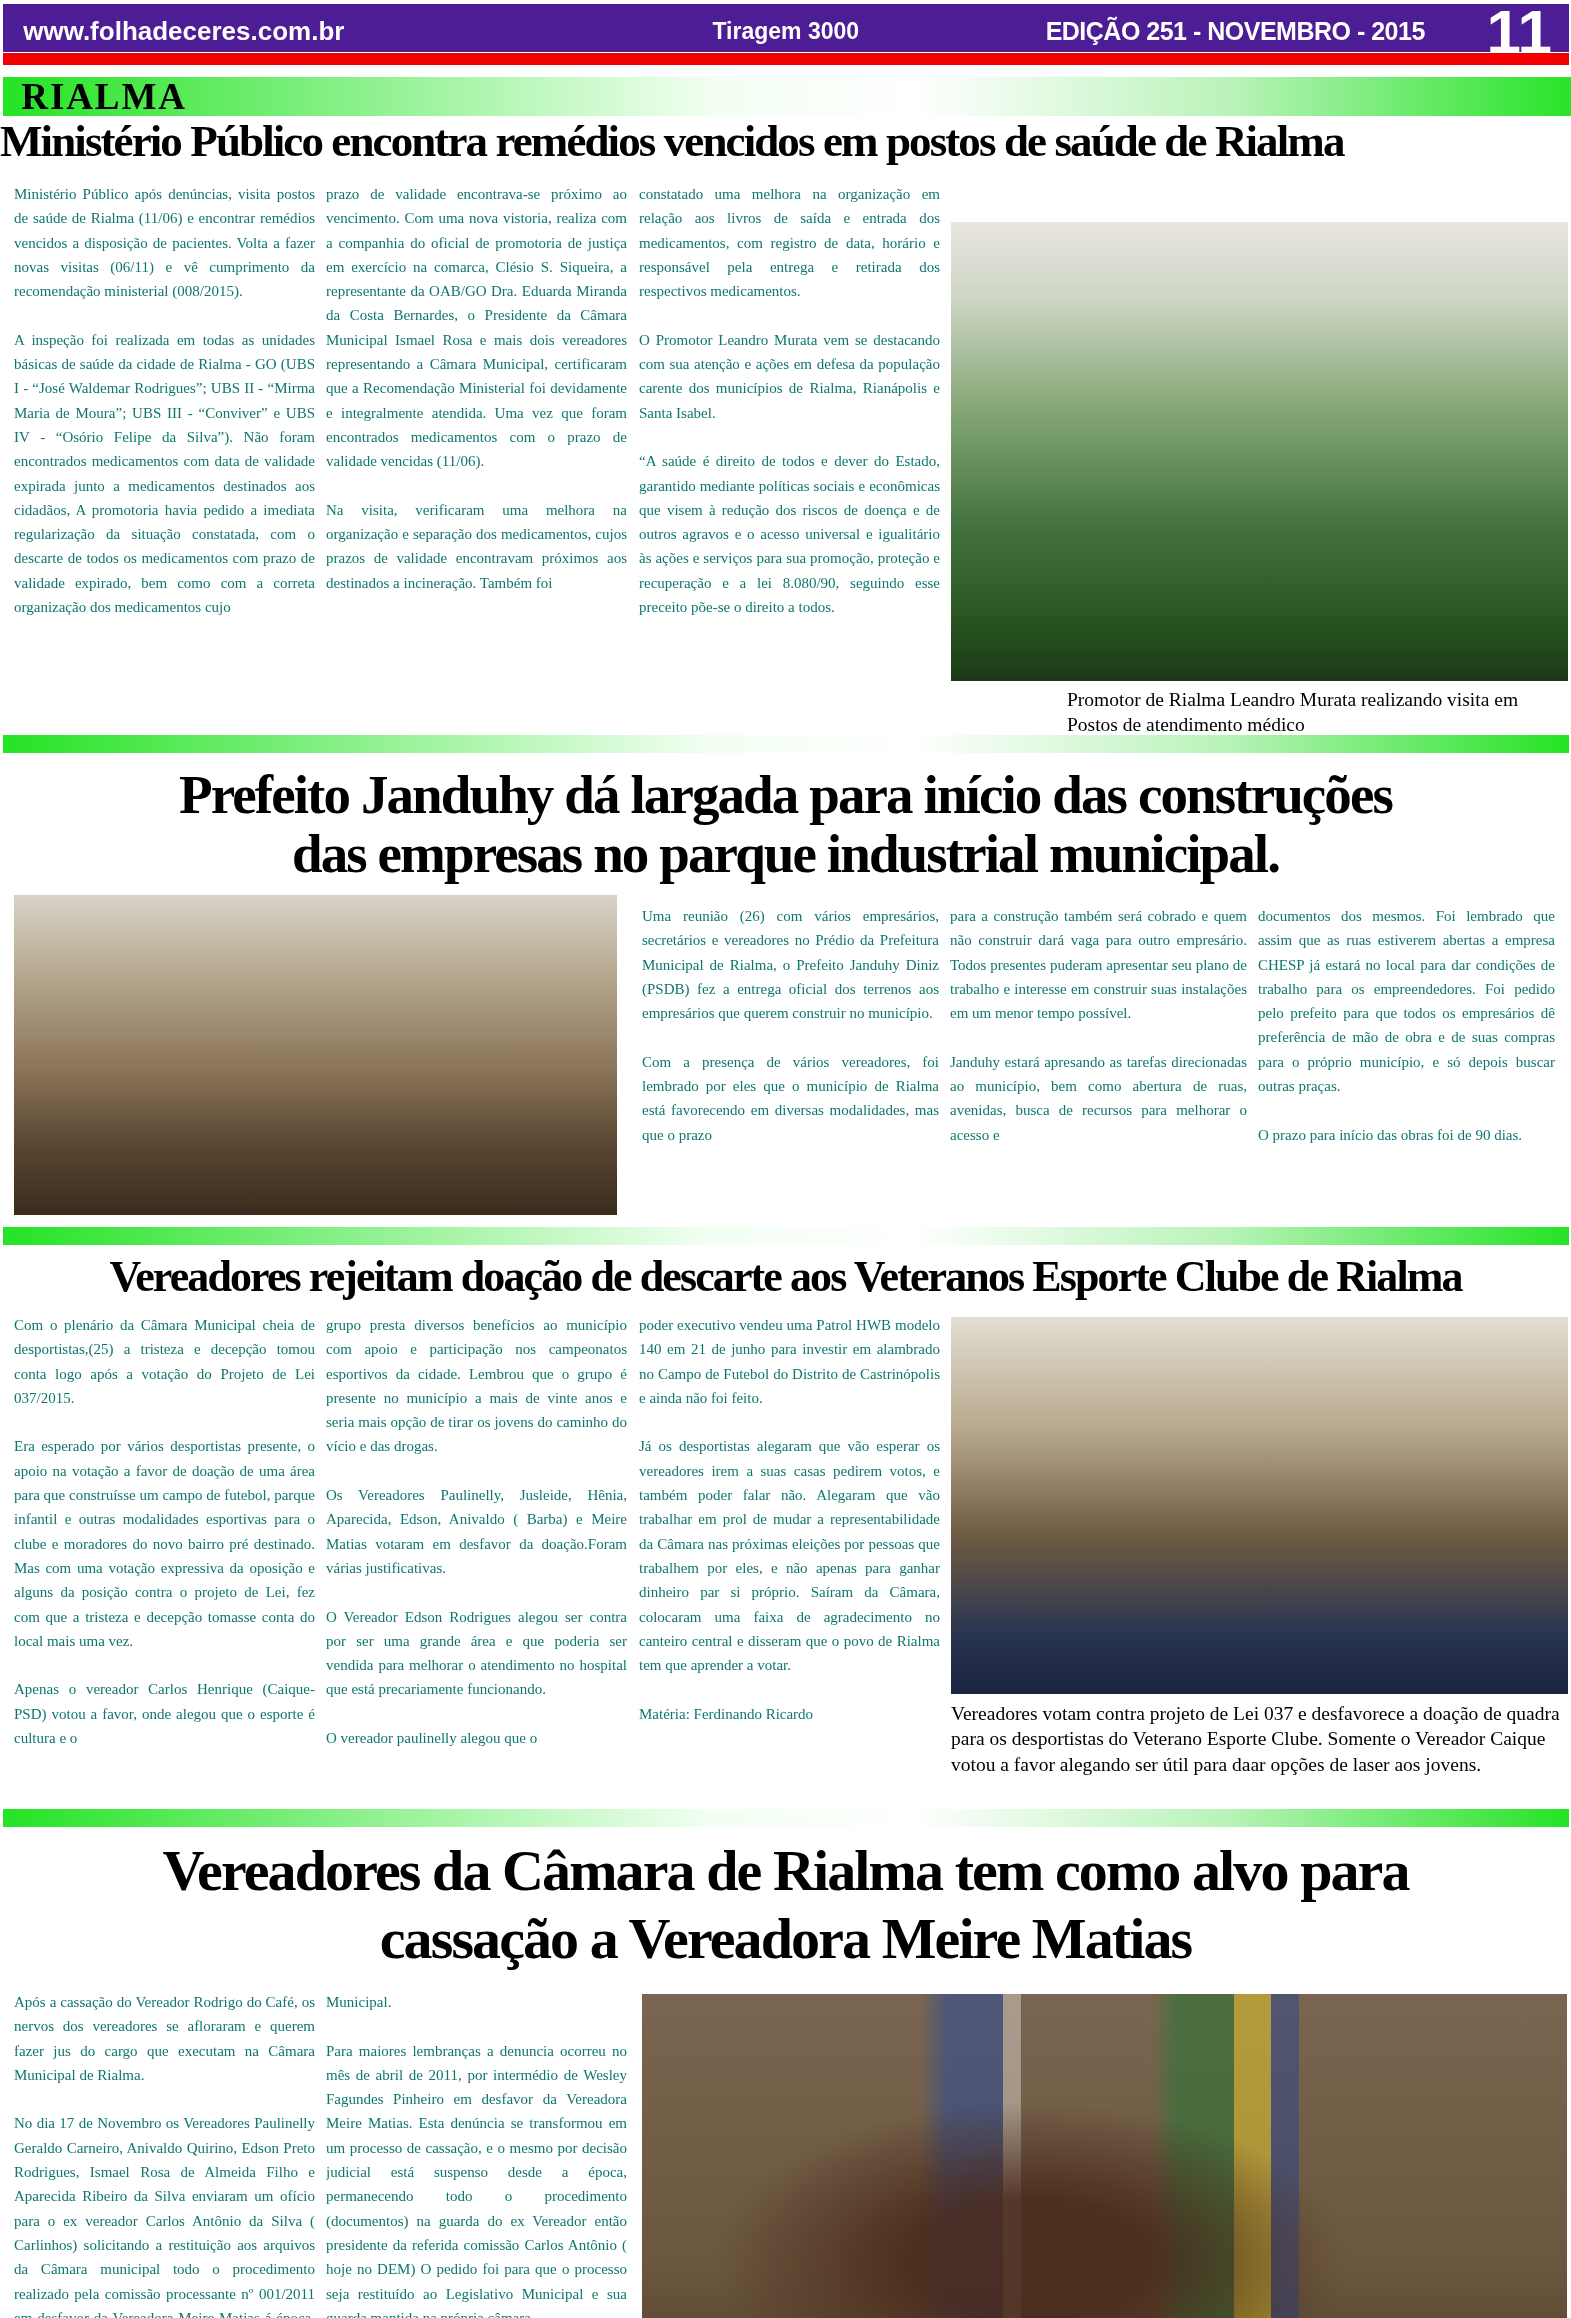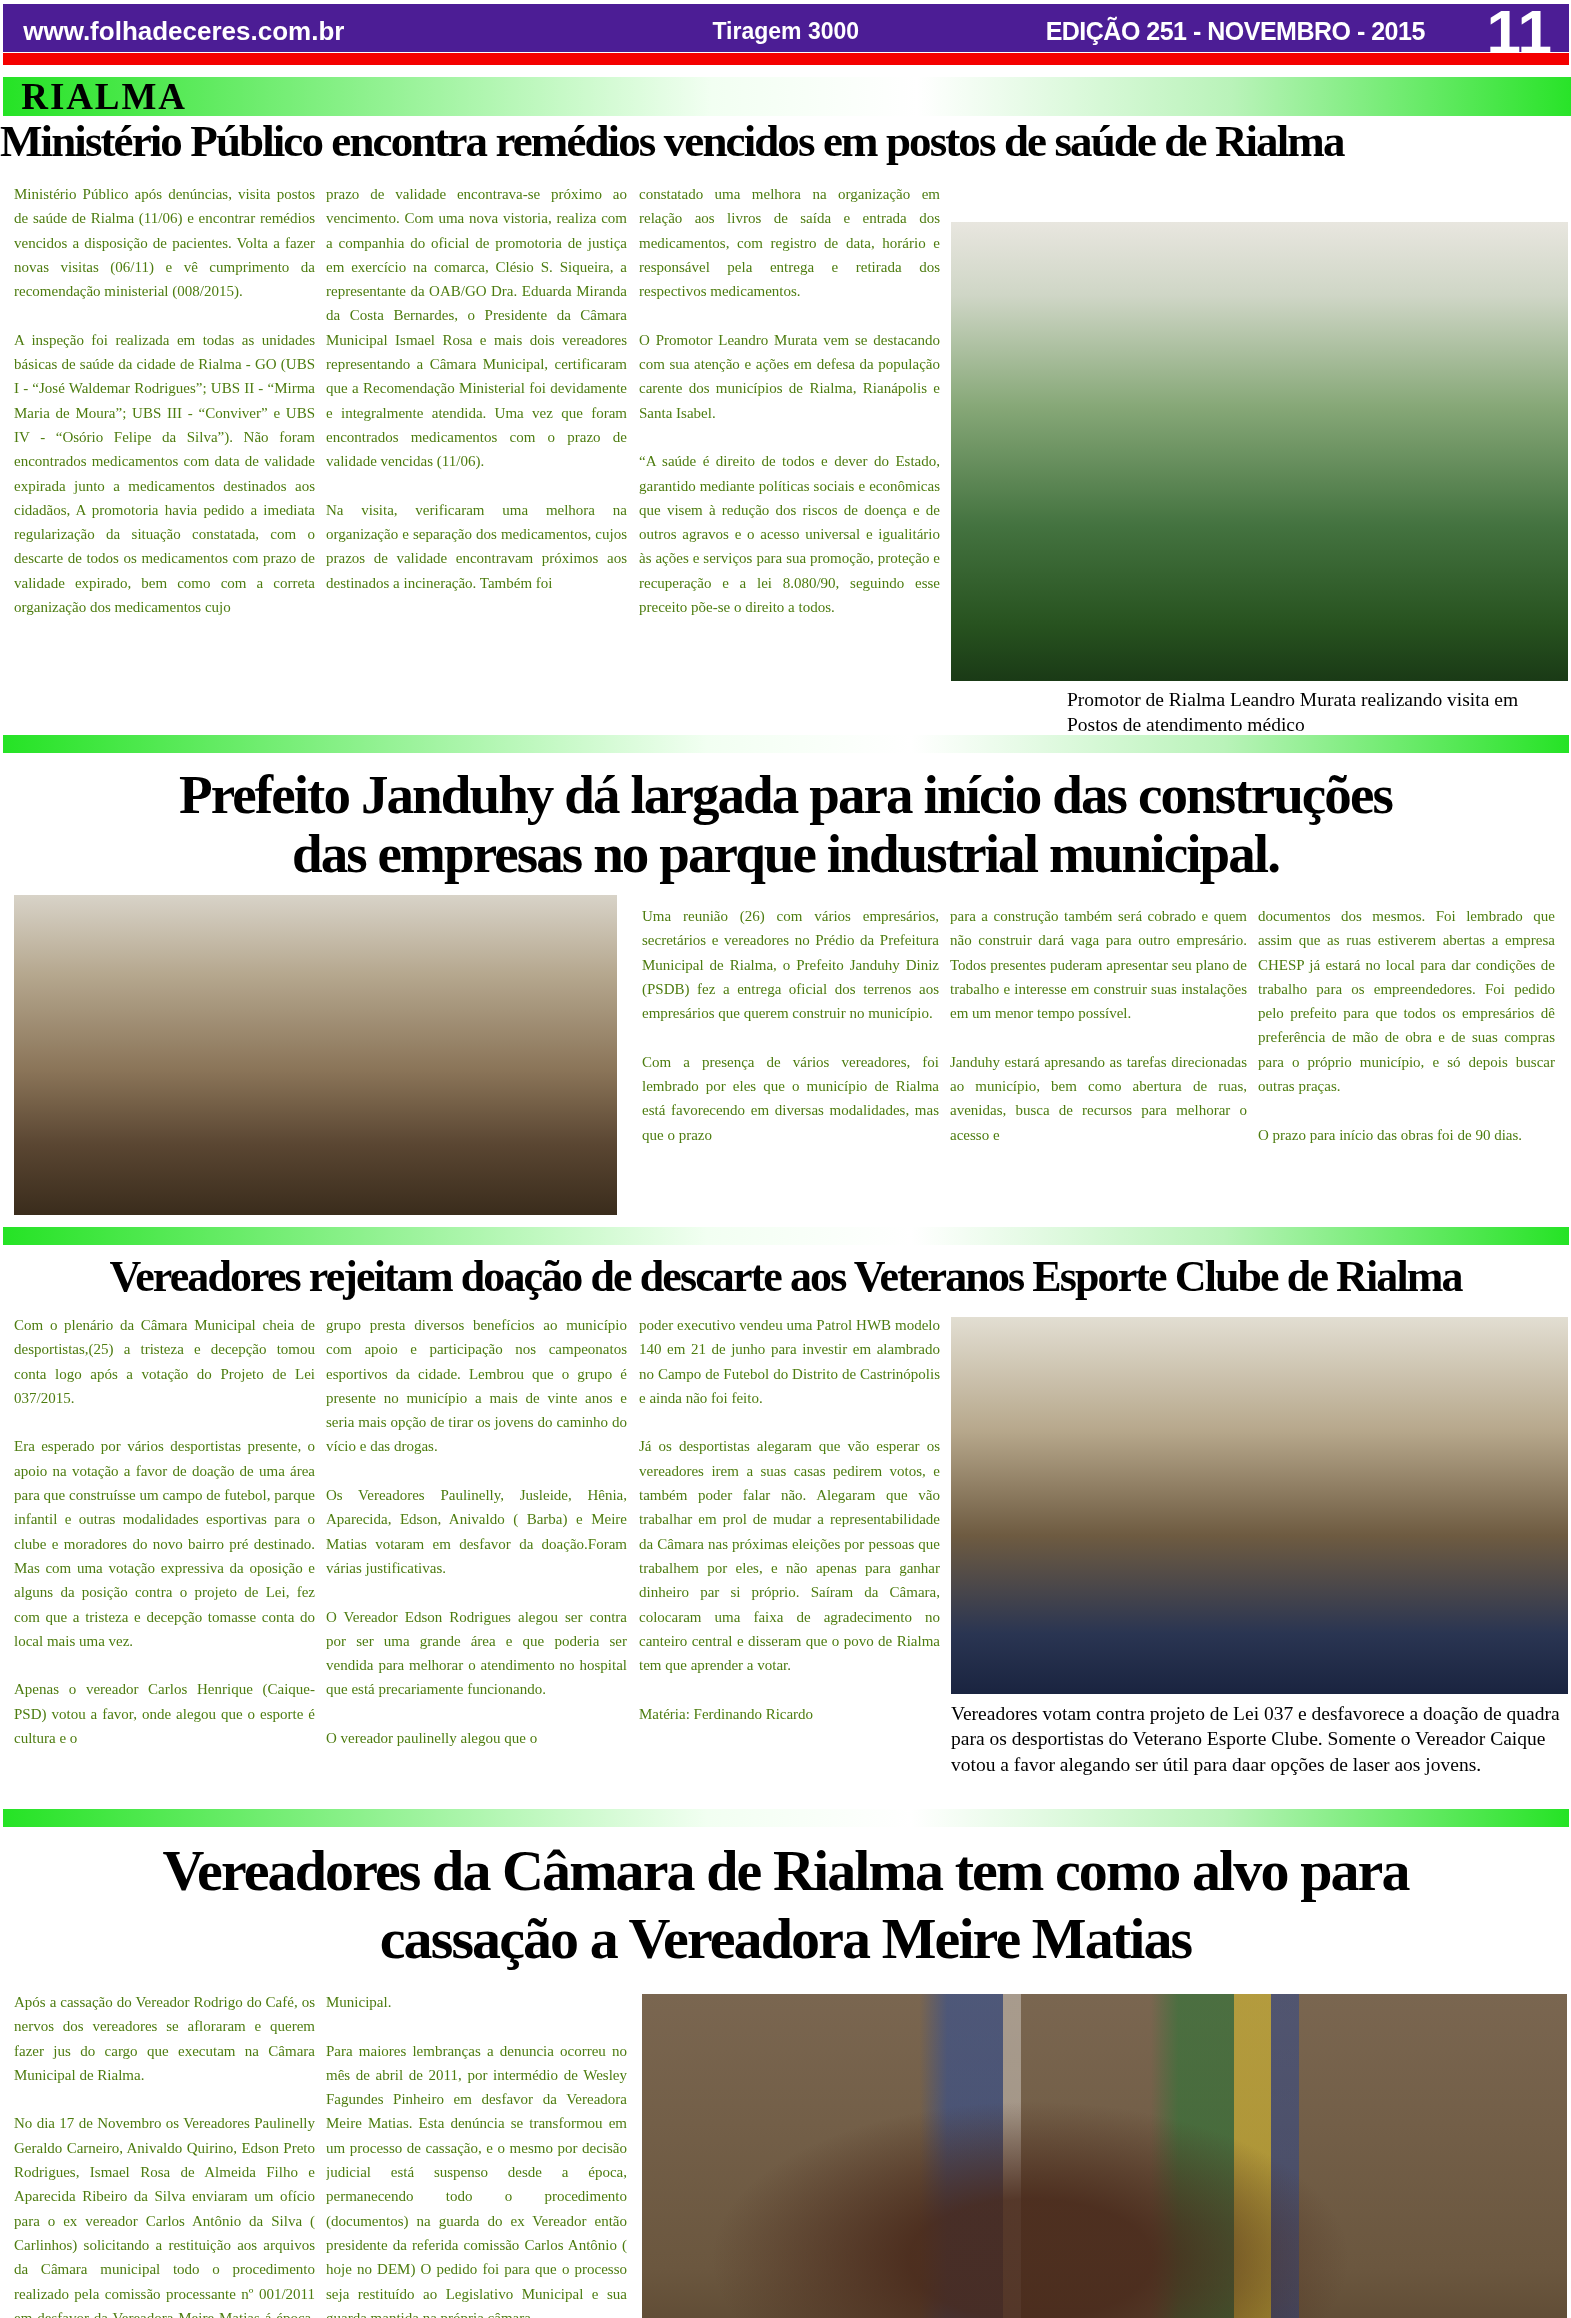--- a/index.html
+++ b/index.html
@@ -20,21 +20,21 @@
   
   .headline{color:#000;font-weight:bold;text-align:center;}
   .h1{left:0;top:115px;width:1246px;font-size:45px;letter-spacing:-1.9px;white-space:nowrap;}
   .h2{left:0;top:766px;width:1571px;font-size:55px;line-height:1.07;letter-spacing:-1.9px;white-space:pre-line;}
   .h3{left:0;top:1251px;width:1571px;font-size:44px;letter-spacing:-1.9px;white-space:nowrap;}
   .h4{left:0;top:1837px;width:1571px;font-size:58px;line-height:1.18;letter-spacing:-1.9px;white-space:pre-line;}
   .sep{left:2.8px;width:1566px;height:17.6px;}
   .sep1{top:735px;} .sep2{top:1227px;} .sep3{top:1809px;}
 
   
-  .bodycol{font-size:15px;line-height:1.62;text-align:justify;white-space:pre-line;color:#4d7c0f;overflow:hidden;}
+  .bodycol{font-size:15px;line-height:1.62;text-align:justify;white-space:pre-line;color:#0f766e;overflow:hidden;}
   .a1c{top:182px;height:550px;width:301px;}
   .a1c1{left:14px;} .a1c2{left:326px;} .a1c3{left:639px;}
   .a2c{top:904px;height:325px;width:297px;}
   .a2c1{left:642px;} .a2c2{left:950px;} .a2c3{left:1258px;}
   .a3c{top:1313px;height:492px;width:301px;}
   .a3c1{left:14px;} .a3c2{left:326px;} .a3c3{left:639px;}
   .a4c{top:1990px;height:459px;width:301px;}
   .a4c1{left:14px;} .a4c2{left:326px;}
 
   .caption{font-weight:normal;font-size:19.5px;line-height:1.3;color:#000;}

